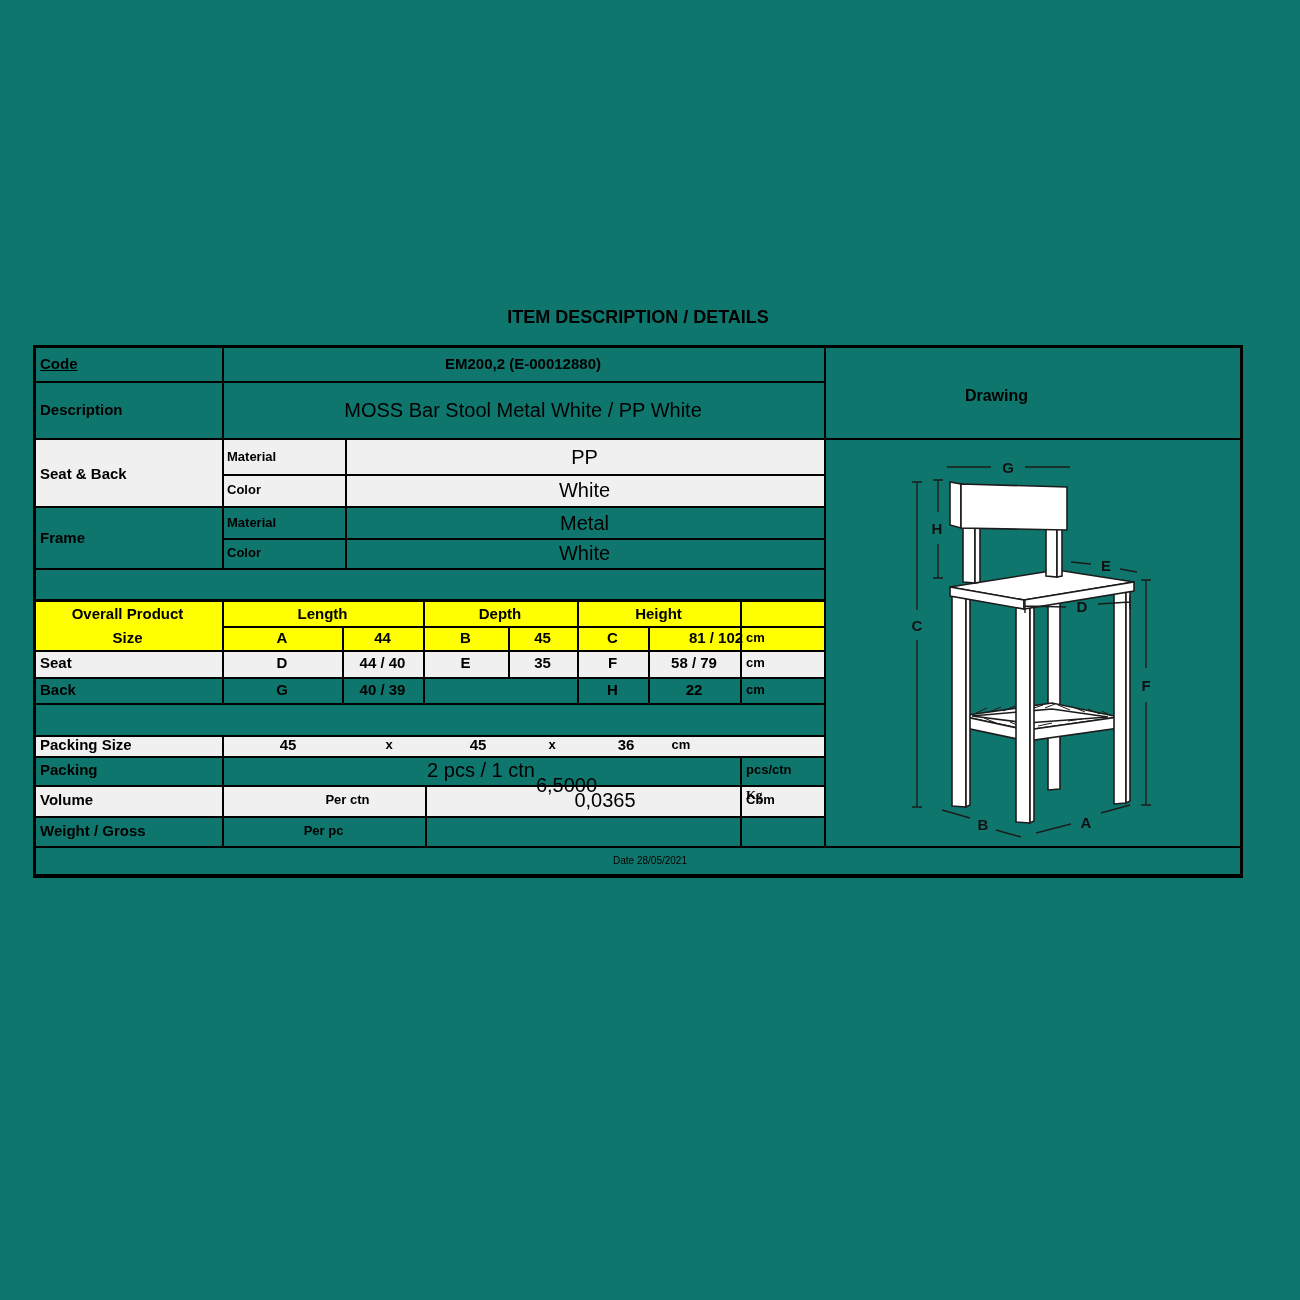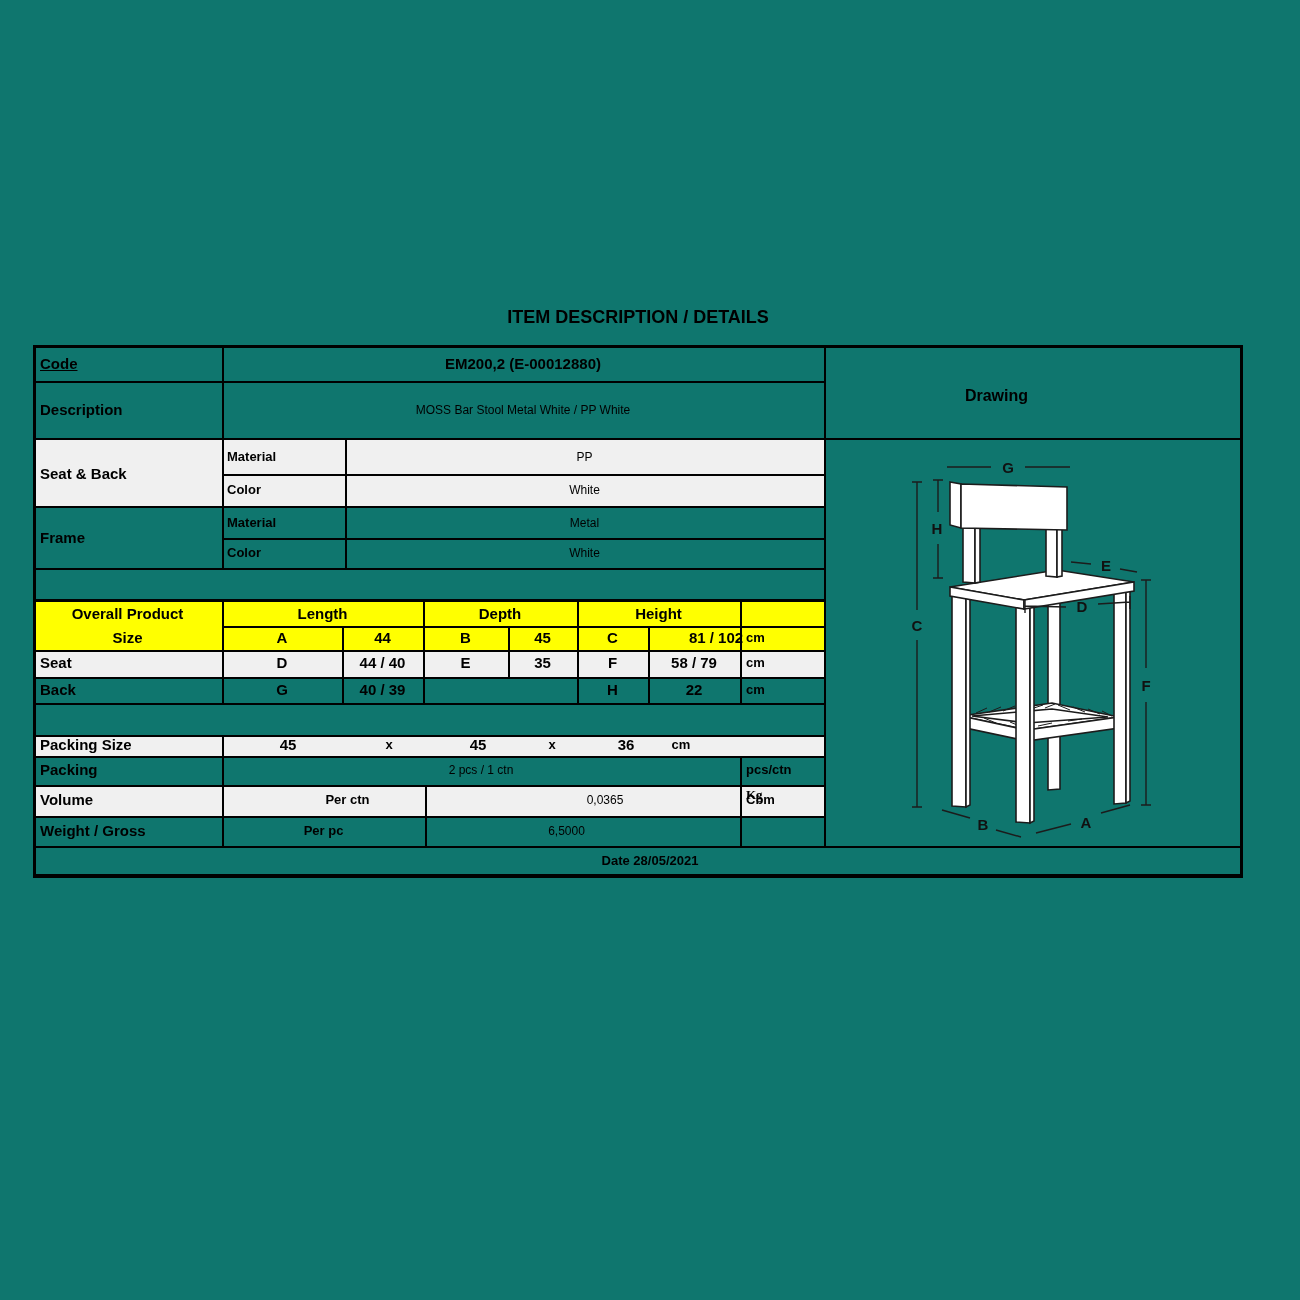--- a/index.html
+++ b/index.html
@@ -3,23 +3,23 @@
 <meta charset="utf-8">
 <style>
   html,body{margin:0;padding:0;background:#ffffff;}
   body{width:1300px;height:1300px;font-family:"Liberation Sans",sans-serif;color:#000;}
   .page{position:relative;width:1300px;height:1300px;background:#0f766e;overflow:hidden;}
   .t{position:absolute;white-space:nowrap;color:#000;}
   .ctr{text-align:center;}
   .b18{font-weight:bold;font-size:18px;}
   .b16{font-weight:bold;font-size:16px;}
   .b15{font-weight:bold;font-size:15px;}
-  .b14{font-weight:bold;font-size:13px;}
+  .b14{font-weight:normal;font-size:10px;}
   .b13{font-weight:bold;font-size:13px;}
-  .r15{font-weight:normal;font-size:12px;}
+  .r15{font-weight:normal;font-size:20px;}
   .h26{height:26px;line-height:26px;}
   .anchor{transform:translateX(-50%);}
   .hl{position:absolute;background:#000;height:2px;}
   .vl{position:absolute;background:#000;width:2px;}
   .shade{position:absolute;background:#F0F0F0;}
   .yellow{position:absolute;background:#FFFF00;}
   svg text{font-family:"Liberation Sans",sans-serif;font-weight:bold;font-size:15px;fill:#111;}
 </style>
 </head>
 <body>
@@ -129,21 +129,21 @@
   <div class="t ctr r15 h26" style="left:222px;top:757px;width:518px;">2 pcs / 1 ctn</div>
   <div class="t b13 h26" style="left:746px;top:757px;">pcs/ctn</div>
 
   <div class="t b15 h26" style="left:40px;top:787px;">Volume</div>
   <div class="t ctr b13 h26" style="left:222px;top:787px;width:203px;padding-left:24px;">Per ctn</div>
   <div class="t ctr r15 h26" style="left:425px;top:787px;width:360px;">0,0365</div>
   <div class="t b13 h26" style="left:746px;top:787px;">Cbm</div>
 
   <div class="t b15 h26" style="left:40px;top:818px;">Weight / Gross</div>
   <div class="t ctr b13 h26" style="left:222px;top:818px;width:203px;">Per pc</div>
-  <div class="t ctr r15 h26" style="left:425px;top:818px;width:283px;">6,5000</div>
+  <div class="t ctr r15 h26" style="left:425px;top:772px;width:283px;">6,5000</div>
   <div class="t b13 h26" style="left:746px;top:782px;font-family:Liberation Serif, serif;">Kg</div>
 
   <div class="t ctr b14 h26" style="left:45px;top:848px;width:1210px;">Date 28/05/2021</div>
 
   <div class="t ctr b16 h26" style="left:824px;top:383px;width:345px;">Drawing</div>
 
   <svg style="position:absolute;left:824px;top:440px;" width="419" height="406" viewBox="0 0 419 406">
     <g stroke="#1c1c1c" stroke-width="1.6" fill="#ffffff">
 
       <path d="M224,136 L236,135 L236,349 L224,350 Z"></path>

